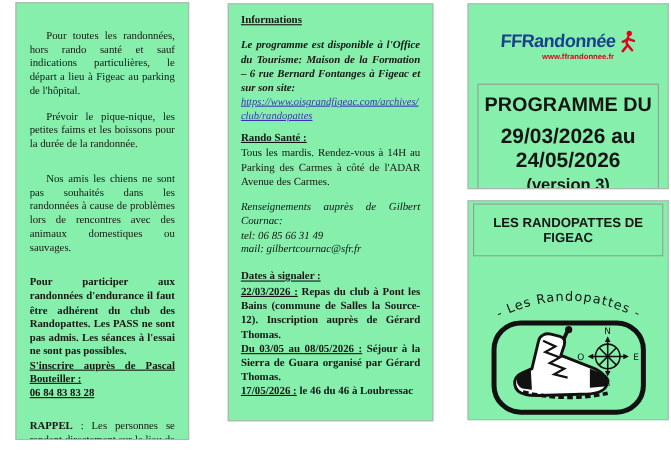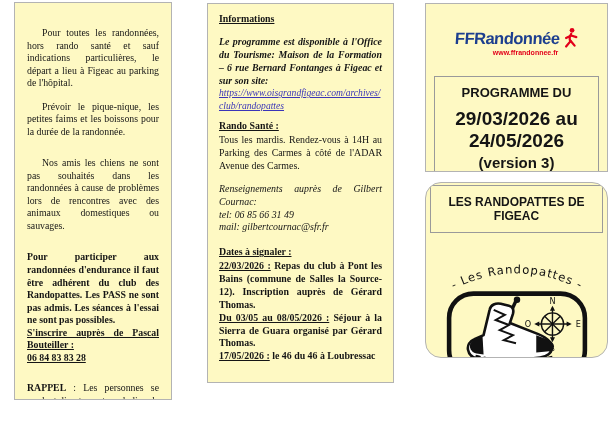--- a/index.html
+++ b/index.html
@@ -1,18 +1,18 @@
 <!DOCTYPE html>
 <html><head>
 <meta charset="utf-8">
 <style>
   html,body{margin:0;padding:0;background:#fff;}
   .page{position:relative;width:610px;height:431px;background:#ffffff;overflow:hidden;
         font-family:"Liberation Serif", serif;color:#151515;}
-  .panel{position:absolute;border:1px solid #b3b3b3;background:#fef9c3;box-sizing:border-box;overflow:hidden;}
+  .panel{position:absolute;border:1px solid #b3b3b3;background:#86efac;box-sizing:border-box;overflow:hidden;}
 
   
   .left-panel{left:14px;top:2px;width:158px;height:398px;padding:24px 12px 4px 12px;}
   .left-panel p{margin:0;font-size:9.8px;line-height:1.28;text-align:justify;}
   .indent{text-indent:15px;}
   .mb1{margin-bottom:11px !important;}
   .mb2{margin-bottom:19px !important;}
   .bold{font-weight:bold;}
   .bu{font-weight:bold;text-decoration:underline;}
   .rappel{margin-top:18px !important;}
@@ -22,29 +22,29 @@
   .mid-panel{left:207px;top:3px;width:187px;height:380px;padding:9px 11px 4px 11px;}
   .mid-panel p{margin:0;font-size:9.9px;line-height:1.3;text-align:justify;}
   .sec-title{font-weight:bold;text-decoration:underline;font-size:10.2px;margin-bottom:10px !important;}
   .prog-text{font-weight:bold;font-style:italic;}
   a.link{color:#3a35b8;font-style:italic;text-decoration:underline;word-break:break-all;font-size:9.6px;line-height:1.3;display:block;text-align:left;}
   .small-bi{font-size:8.2px;line-height:1.25;font-weight:normal;font-style:italic;margin:0;text-align:left;}
   .date-line{font-weight:bold;} .gap8{height:8px;} .gap10{height:10px;} .gap14{height:14px;} .gap12{height:12px;}
 
   
   .right-top{left:425px;top:3px;width:183px;height:169px;padding:0;}
-  .right-bottom{left:425px;top:182px;width:183px;height:176px;padding:0;border-radius:16px;}
+  .right-bottom{left:425px;top:182px;width:183px;height:200px;padding:0;}
   .ff-logo{margin:22px auto 0 auto;width:150px;text-align:center;font-family:"Liberation Sans",sans-serif;}
   .ff-row{display:flex;align-items:center;justify-content:center;gap:2px;}
   .ff-text{color:#1d3f8f;font-weight:bold;font-size:16.5px;letter-spacing:-0.5px;transform:skewX(-4deg);}
   .ff-url{color:#e2001a;font-size:7px;font-weight:bold;margin-top:-1px;margin-left:18px;}
   .program-box{position:absolute;left:8px;right:8px;top:72px;border:1px solid #9a9a9a;
                text-align:center;font-family:"Liberation Sans",sans-serif;font-weight:bold;
                padding:8px 2px 9px 2px;}
-  .pb1{font-size:13px;margin-bottom:8px;}
+  .pb1{font-size:18px;margin-bottom:8px;}
   .pb2{font-size:19px;}
   .pb3{font-size:15px;margin-top:2px;}
   .club-title-box{border:1px solid #9a9a9a;margin:2px 4px 0 4px;padding:9px 2px;text-align:center;
                   font-family:"Liberation Sans",sans-serif;font-weight:bold;font-size:12px;}
   .stamp{margin:14px auto 0 auto;width:152px;height:152px;}
   .stamp text, .stamp textPath{font-family:"DejaVu Sans",sans-serif;}
 </style>
 </head>
 <body>
 

